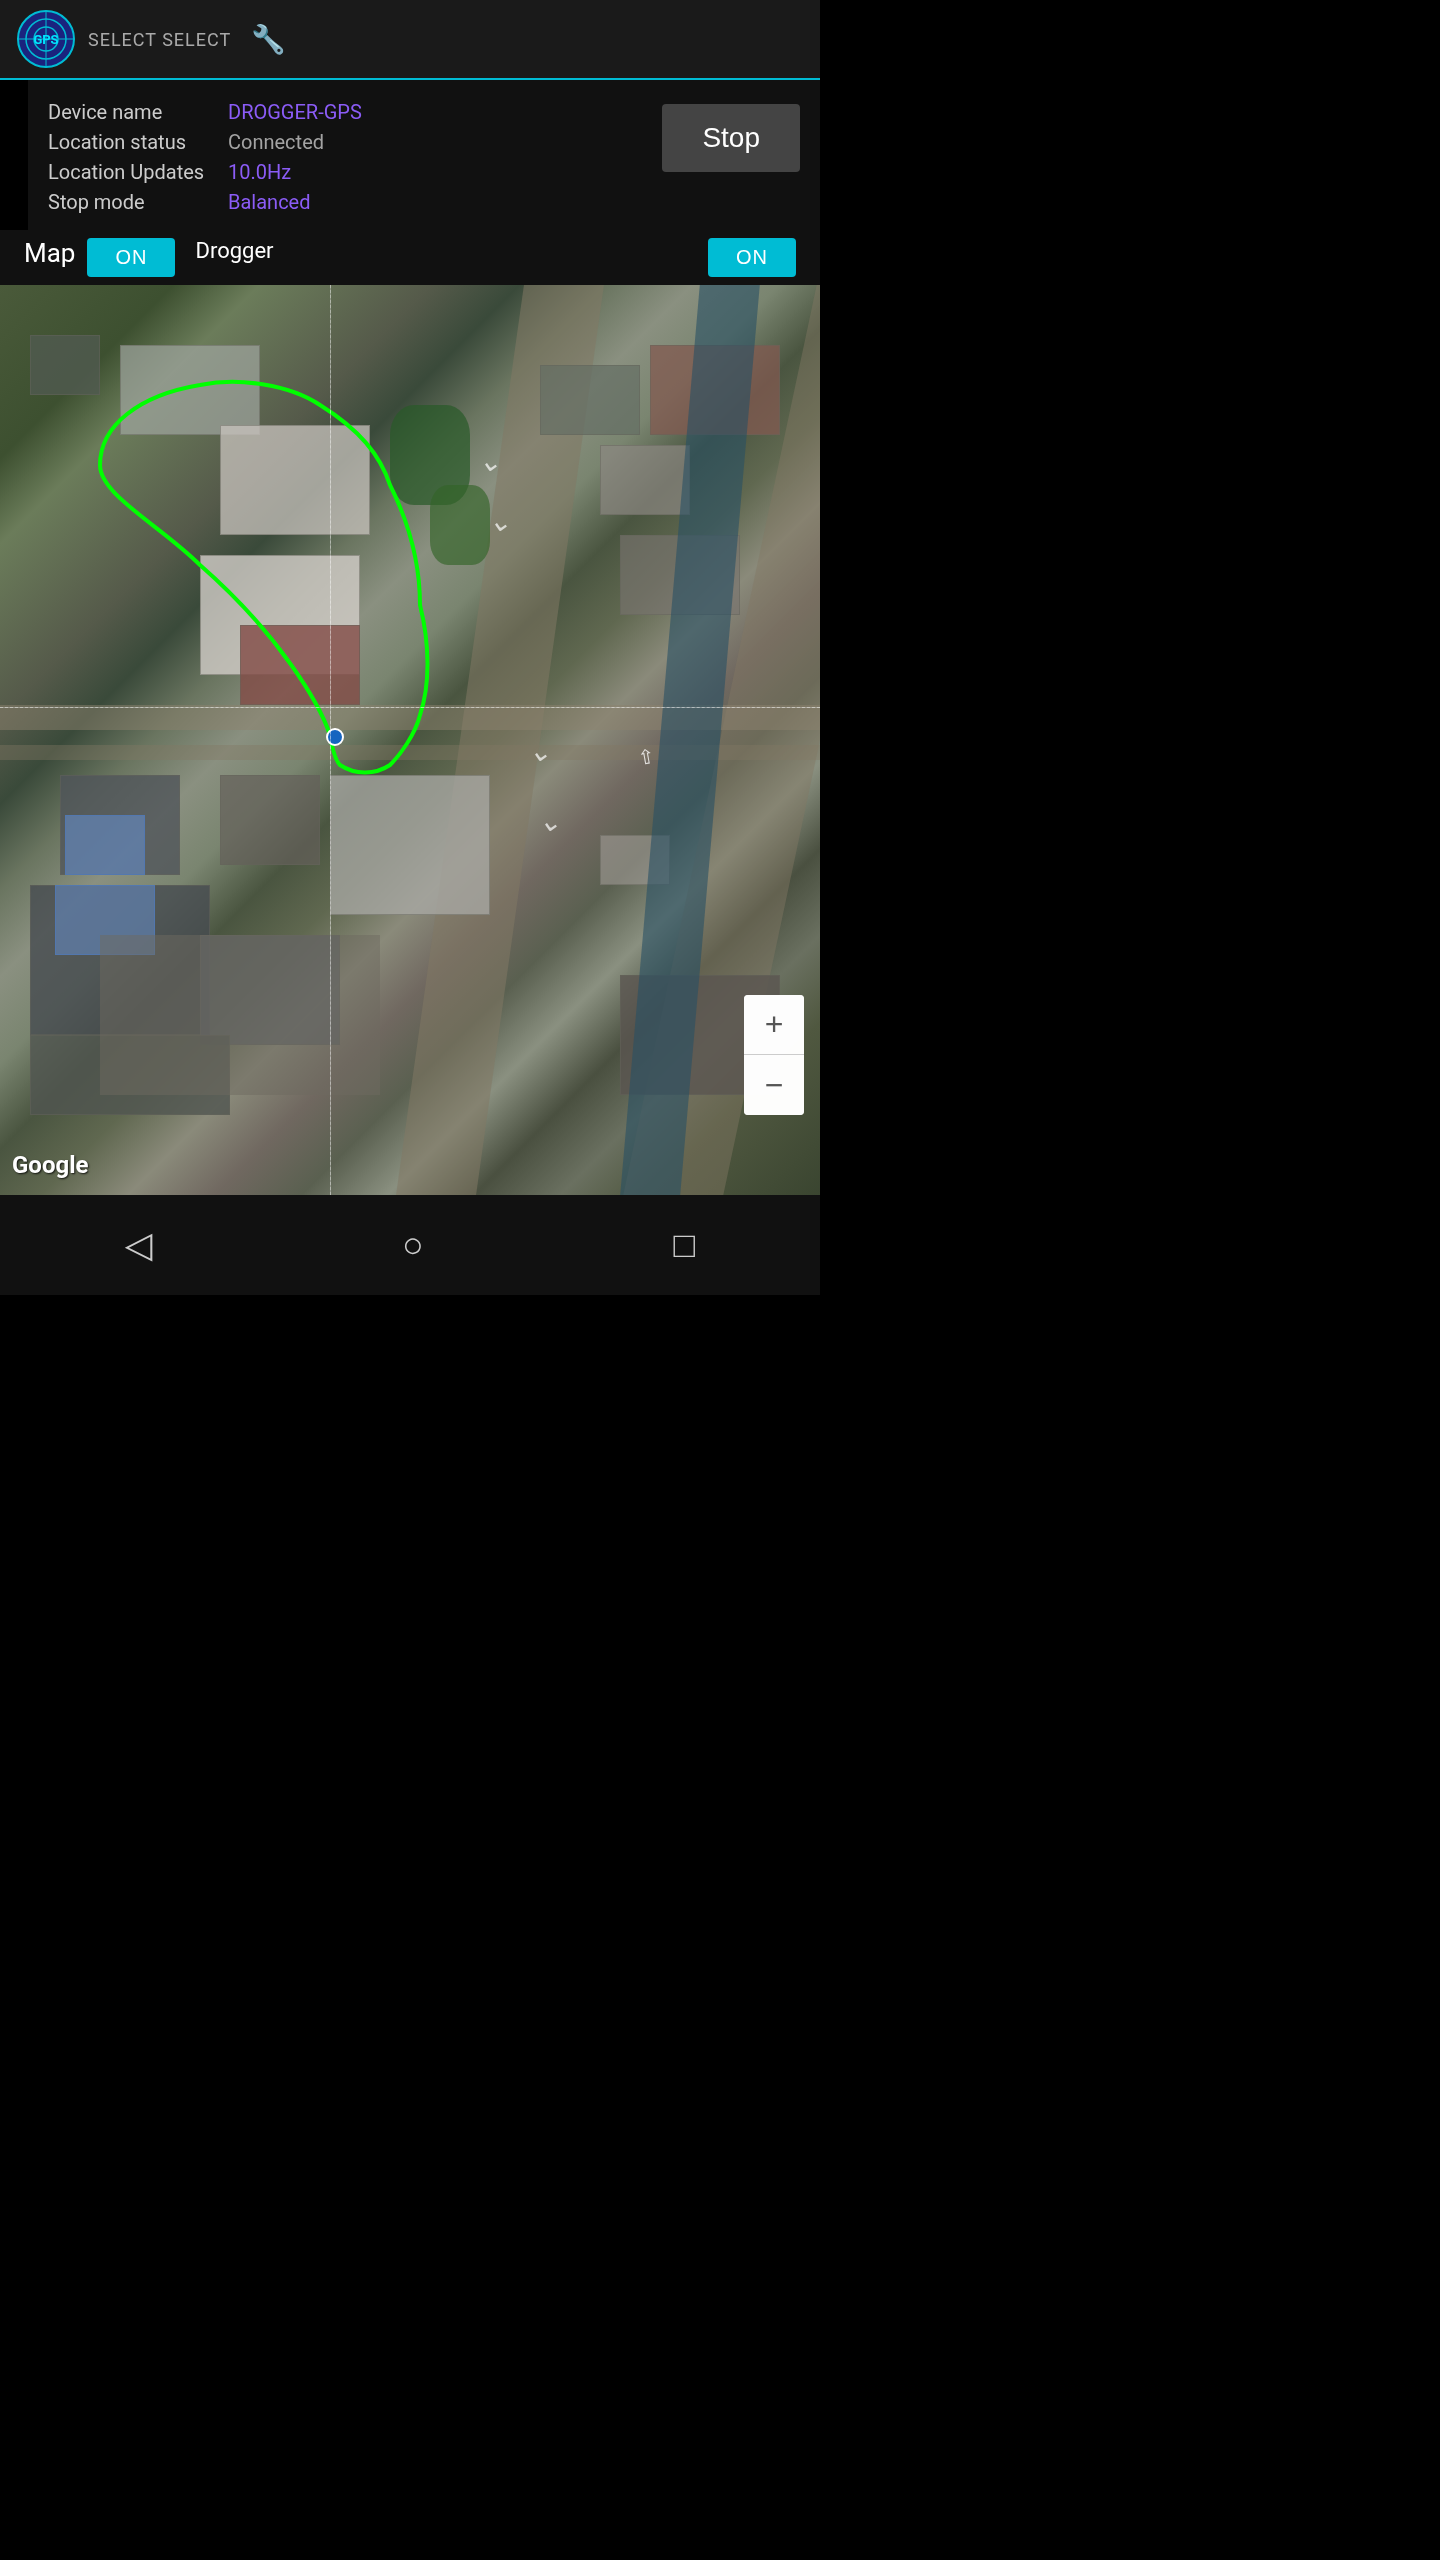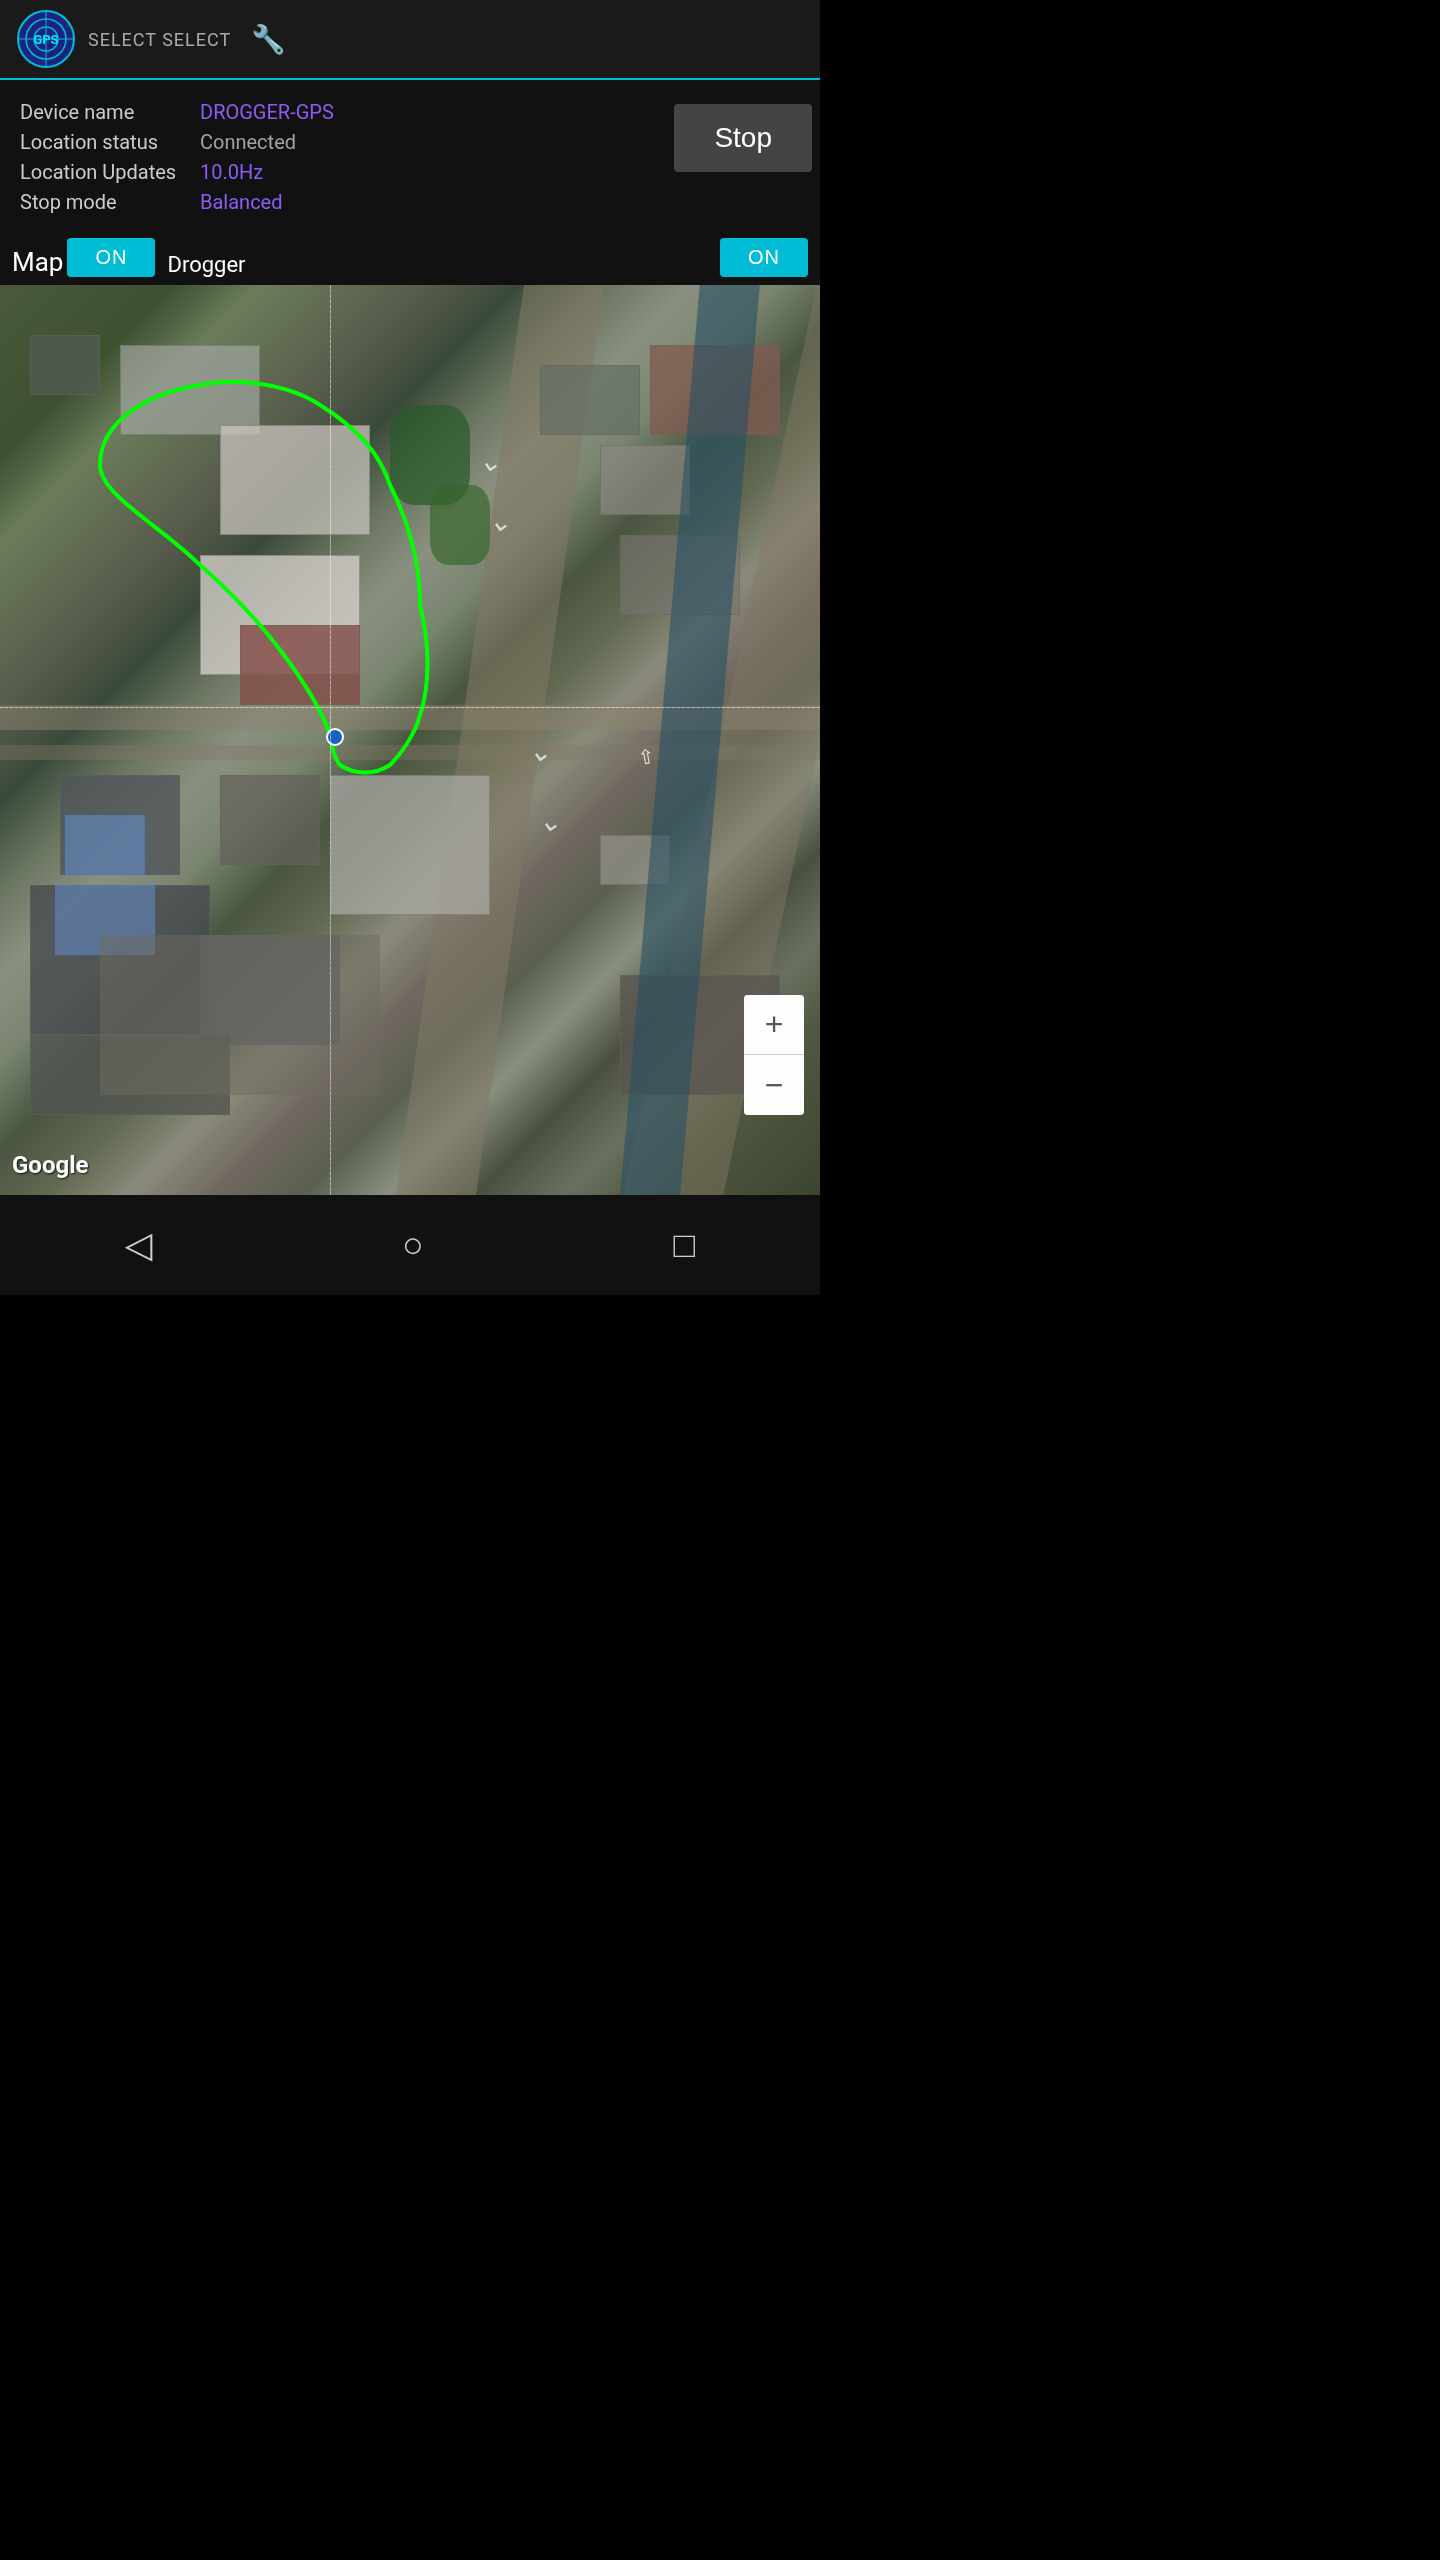--- a/index.html
+++ b/index.html
@@ -40,24 +40,25 @@
       margin-right: 20px;
     }
     .header-wrench-icon {
       font-size: 28px;
       color: #aaa;
     }
 
     
     .info-panel {
       background: #111;
-      padding: 20px 8px 16px 20px;
+      padding: 20px 20px 16px 20px;
       display: flex;
       justify-content: space-between;
       align-items: flex-start;
+      margin-left: 28px;
     }
     .info-fields {
       display: grid;
       grid-template-columns: 180px 1fr;
       row-gap: 6px;
       font-size: 20px;
       color: #ddd;
     }
     .info-label {
       color: #ccc;
@@ -76,23 +77,23 @@
       padding: 18px 40px;
       border-radius: 4px;
       cursor: pointer;
       margin-top: 4px;
     }
 
     
     .toggle-bar {
       background: #111;
       display: flex;
-      align-items: flex-end;
-      padding: 8px 12px;
-      gap: 4px;
+      align-items: flex-start;
+      padding: 8px 24px;
+      gap: 12px;
     }
     .toggle-label {
       font-size: 26px;
       color: #fff;
     }
     .toggle-btn {
       background: #00bcd4;
       color: #fff;
       font-size: 20px;
       border: none;

